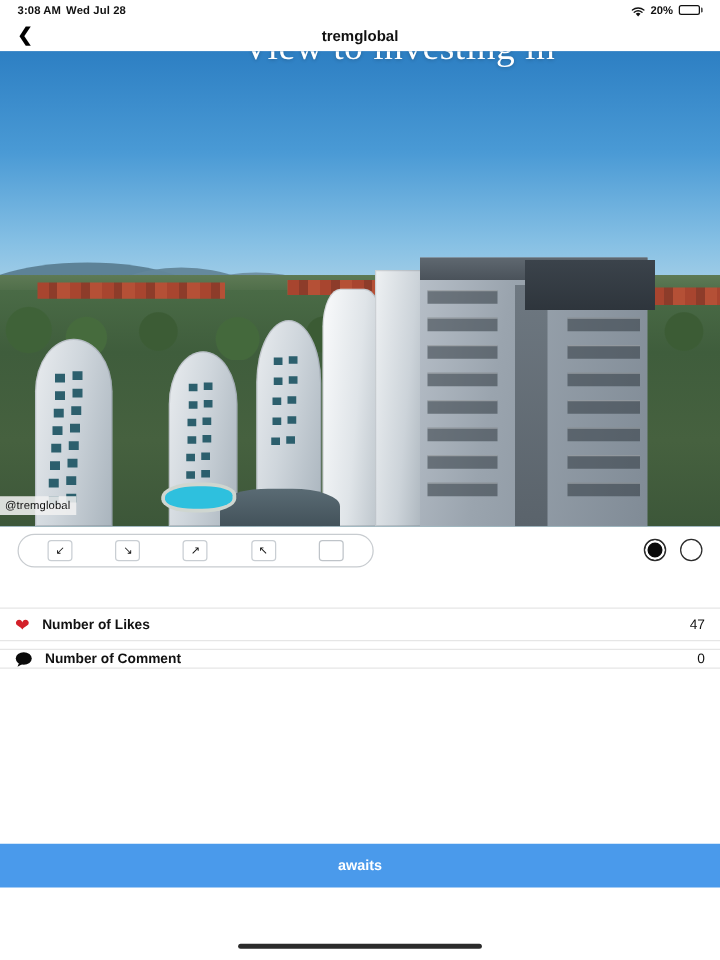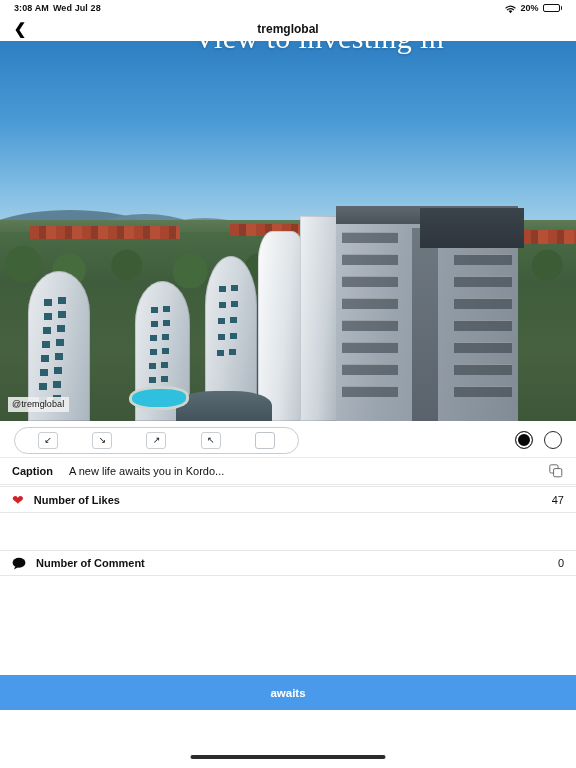--- a/index.html
+++ b/index.html
@@ -94,21 +94,21 @@
      repeating-linear-gradient(90deg,#a8452f 0 9px,#8d3c2a 9px 16px,#b55036 16px 26px); }
 
   .overlay-title {
     position: absolute; top: -20px; left: 0; width: 100%;
     text-align: center; color: #fff; font-family: "Liberation Serif", serif;
     font-size: 30px; letter-spacing: .4px; white-space: nowrap;
     text-shadow: 0 1px 3px rgba(0,0,0,.22); pointer-events: none;
     padding-left: 62px;
   }
   .watermark {
-    position: absolute; left: 8px; bottom: 9px;
+    position: absolute; left: 0; bottom: 9px;
     background: rgba(240,240,240,.88); color: #111;
     font-size: 9px; padding: 2px 5px 3px 4px; letter-spacing: .1px;
   }
 
   
   .toolrow {
     position: absolute; top: 423px; left: 0; width: 576px; height: 34px;
     display: flex; align-items: center; justify-content: space-between;
     padding: 0 14px; background: #fff;
   }
@@ -128,21 +128,21 @@
   .dot.filled { background: #0a0a0a; box-shadow: inset 0 0 0 2px #fff, inset 0 0 0 3.5px #0a0a0a; }
 
   
   .row {
     position: absolute; left: 0; width: 576px; background: #fff;
     display: flex; align-items: center; padding: 0 12px;
     border-top: 1px solid #e6e6e6; border-bottom: 1px solid #e6e6e6;
   }
   .row.caption { top: 457px; height: 28px; border-top-color: #e9e9e9; }
   .row.likes   { top: 486px; height: 27px; }
-  .row.comments{ top: 550px; height: 26px; }
+  .row.comments{ top: 519px; height: 16px; }
   .row-label { font-size: 11px; font-weight: bold; color: #111; }
   .caption-key { font-size: 11px; font-weight: bold; color: #111; margin-right: 16px; }
   .caption-text { font-size: 11px; color: #111; flex: 1; white-space: nowrap; overflow: hidden; }
   .row-value { font-size: 11px; color: #111; margin-left: auto; text-align: right; }
   .heart { color: #d32029; font-size: 14px; margin-right: 10px; line-height: 1; }
   .bubble { margin-right: 10px; display: inline-flex; }
   .copy-icon { margin-left: auto; width: 16px; height: 16px; display: inline-flex;
     align-items: center; justify-content: center; cursor: pointer; }
 
   
@@ -300,30 +300,20 @@
       <div class="crop-btn">↗</div>
       <div class="crop-btn">↖</div>
       <div class="crop-btn plain"></div>
     </div>
     <div class="ratio-dots">
       <div class="dot filled"></div>
       <div class="dot"></div>
     </div>
   </div>
 
-  <div class="row caption">
-    <span class="caption-key">Caption</span>
-    <span class="caption-text">A new life awaits you in Kordo...</span>
-    <span class="copy-icon">
-      <svg width="14" height="14" viewBox="0 0 14 14">
-        <rect x="0.8" y="0.8" width="8.2" height="8.2" rx="1.4" fill="none" stroke="#6b6b6b" stroke-width="1"></rect>
-        <rect x="4.6" y="4.6" width="8.2" height="8.2" rx="1.4" fill="#ffffff" stroke="#6b6b6b" stroke-width="1"></rect>
-      </svg>
-    </span>
-  </div>
 
   <div class="row likes">
     <span class="heart">❤</span>
     <span class="row-label">Number of Likes</span>
     <span class="row-value">47</span>
   </div>
 
   <div class="row comments">
     <span class="bubble">
       <svg width="14" height="13" viewBox="0 0 14 13">

